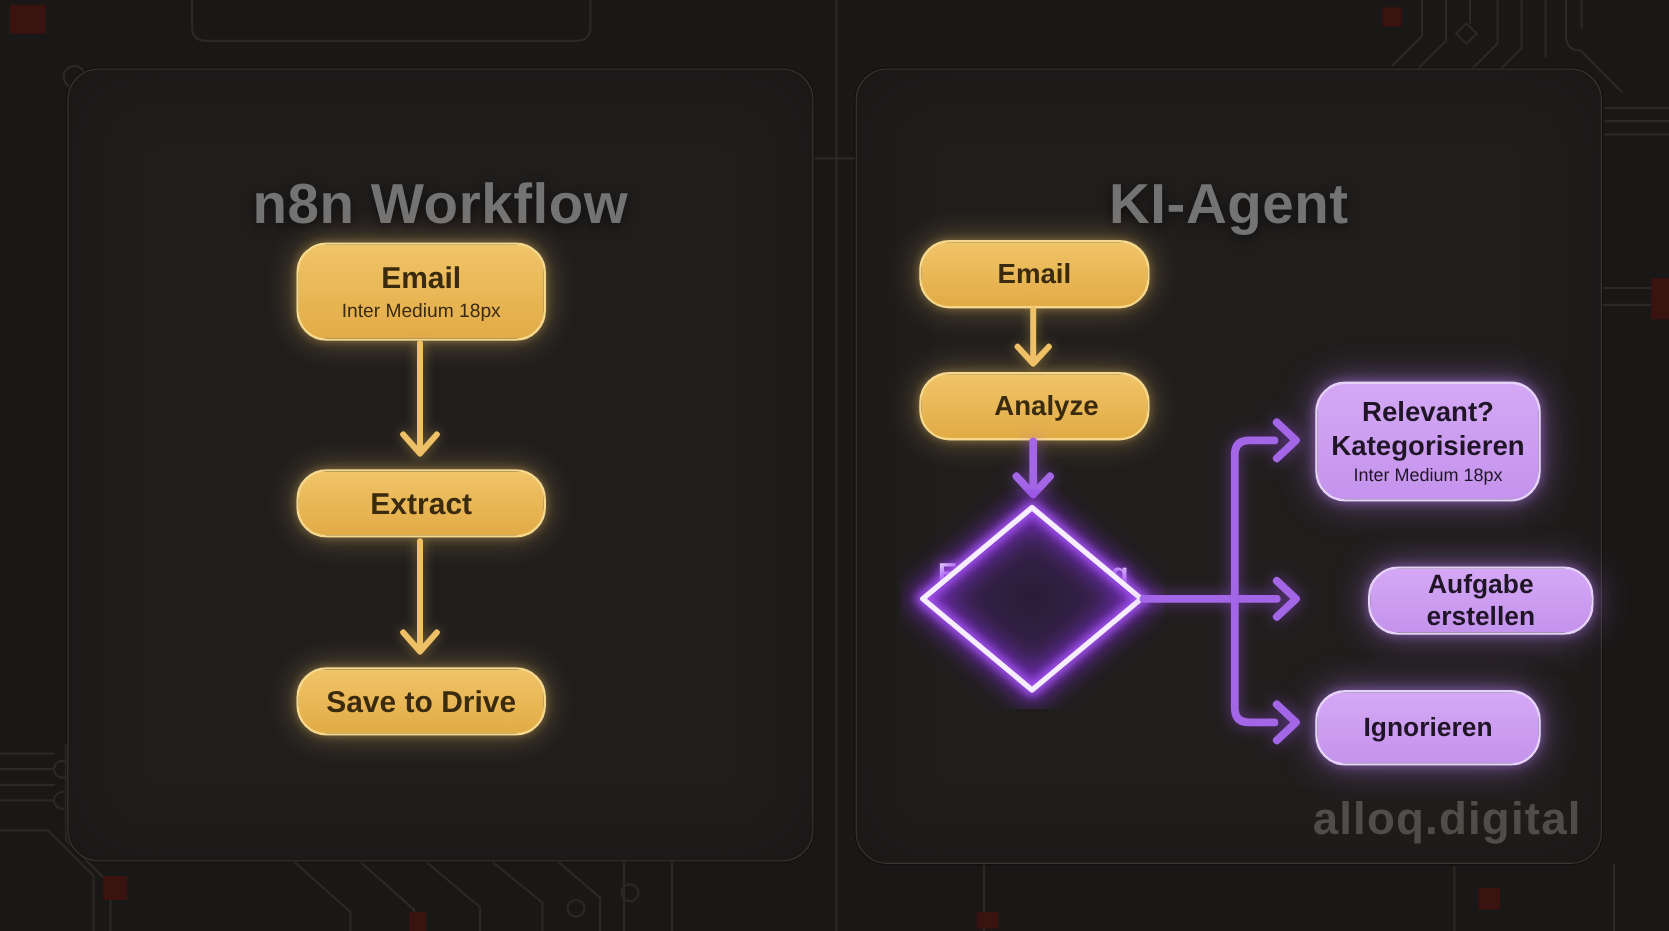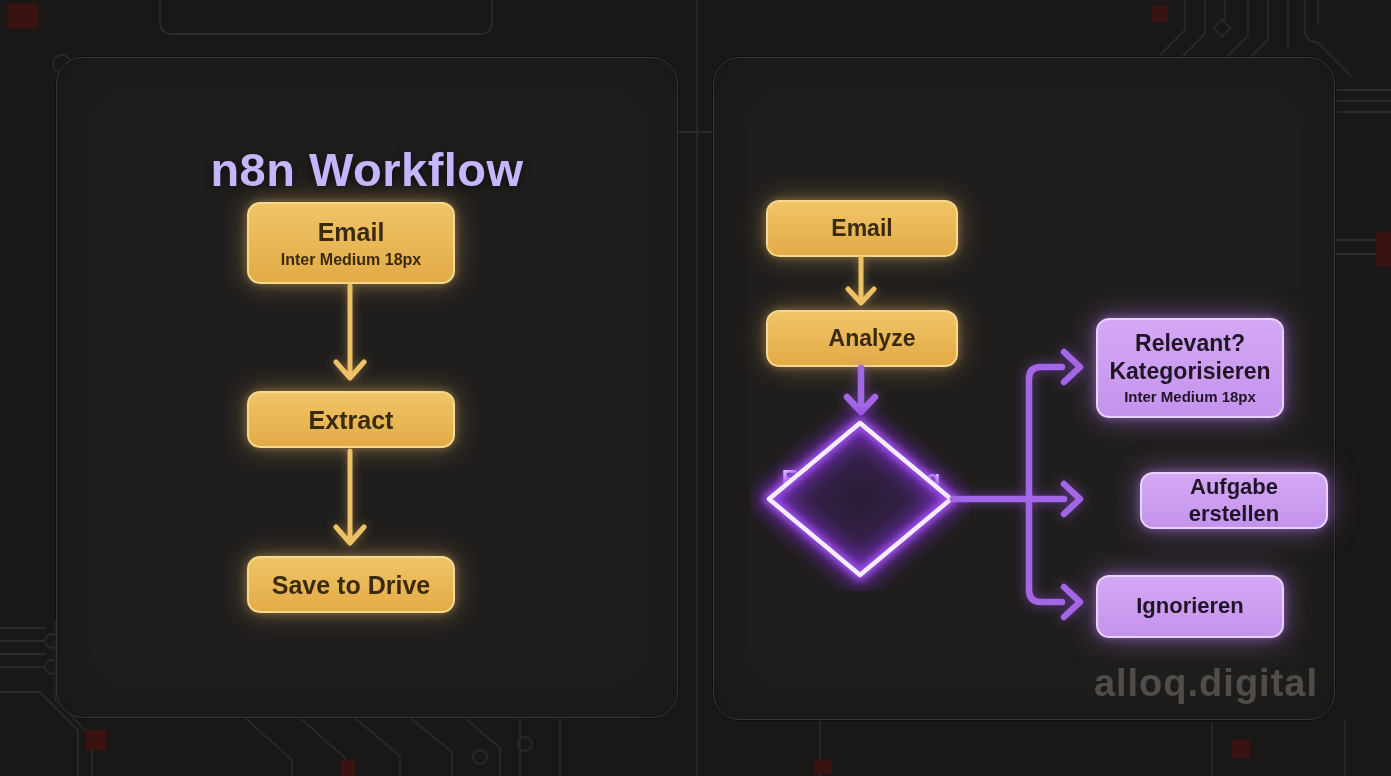--- a/index.html
+++ b/index.html
@@ -23,53 +23,53 @@
     z-index:1;
     box-shadow:0 0 0 1px rgba(0,0,0,.35), inset 0 0 60px rgba(0,0,0,.25);
   }
   #panel-left  { left:56px;  top:57px; width:622px; height:661px; }
   #panel-right { left:713px; top:57px; width:622px; height:663px; }
 
   .panel-title {
     position:absolute; top:84px; left:0; width:100%;
     text-align:center;
     font-size:47px; font-weight:800; letter-spacing:.5px;
-    color:#c4b5fd;
+    color:#737373;
     text-shadow:0 2px 10px rgba(0,0,0,.55);
   }
 
   
   #connectors { position:absolute; inset:0; z-index:2; pointer-events:none; }
   .gold-line   { stroke:#eec167; stroke-width:5;  fill:none; stroke-linecap:round; stroke-linejoin:round; }
   .purple-line { stroke:#a266e6; stroke-width:6.5; fill:none; stroke-linecap:round; stroke-linejoin:round; }
   .gold-glow   { filter:drop-shadow(0 0 5px rgba(240,190,90,.45)); }
   .purple-glow { filter:drop-shadow(0 0 6px rgba(168,85,247,.55)); }
 
   
   .node {
     position:absolute;
     display:flex; flex-direction:column; align-items:center; justify-content:center;
-    border-radius:13px; z-index:3;
+    border-radius:25px; z-index:3;
     text-align:center; line-height:1.2;
   }
   .node-gold {
     background:linear-gradient(180deg,#f0c468,#e2ab46);
     border:2px solid #f6d98d;
     color:#3a2a0e;
     box-shadow:0 0 26px rgba(238,193,103,.38), 0 0 8px rgba(238,193,103,.35);
   }
   .node-purple {
     background:linear-gradient(180deg,#d4a8f5,#c493ec);
     border:2px solid #e7d2fa;
     color:#1f1527;
     box-shadow:0 0 28px rgba(187,125,248,.5), 0 0 9px rgba(187,125,248,.45);
   }
   .node-label    { font-size:23px; font-weight:700; }
   .node-label-lg { font-size:25px; font-weight:700; }
-  .node-sub      { font-size:16px; font-weight:700; margin-top:3px; }
+  .node-sub      { font-size:16px; font-weight:400; margin-top:3px; }
 
   
   #decision-label {
     position:absolute; left:47px; top:407px; width:200px; z-index:4;
     display:flex; flex-direction:column; align-items:center; text-align:center;
     color:#ffffff; pointer-events:none;
   }
   #decision-label .node-label { font-size:24px; color:#fff; text-shadow:0 0 10px rgba(180,100,255,.8); }
   #decision-label .node-sub   { font-size:16px; color:#f1e8fb; text-shadow:0 0 8px rgba(180,100,255,.7); }
 
@@ -154,20 +154,21 @@
   <div class="node node-gold" style="left:190px; top:498px; width:208px; height:57px;">
     <span class="node-label-lg">Save to Drive</span>
   </div>
 
   <div class="node node-gold" style="left:190px; top:333px; width:208px; height:57px;">
     <span class="node-label-lg">Extract</span>
   </div>
 </div>
 
 <div class="panel" id="panel-right">
+  <div class="panel-title">KI-Agent</div>
 
   <div class="node node-gold" style="left:52px; top:142px; width:192px; height:57px;">
     <span class="node-label">Email</span>
   </div>
 
   <div class="node node-gold" style="left:52px; top:252px; width:192px; height:57px;padding-left:20px;">
     <span class="node-label">Analyze</span>
   </div>
 
   <div id="decision-label">

